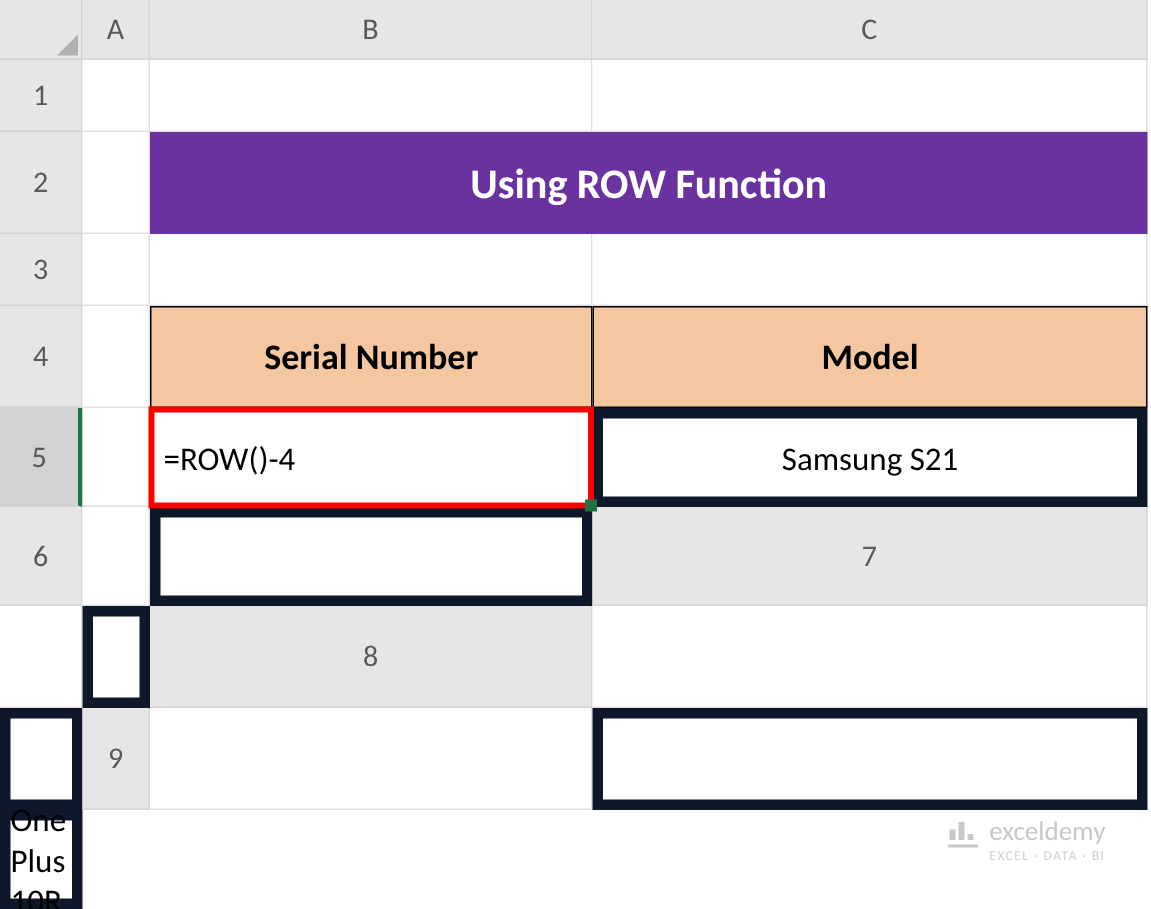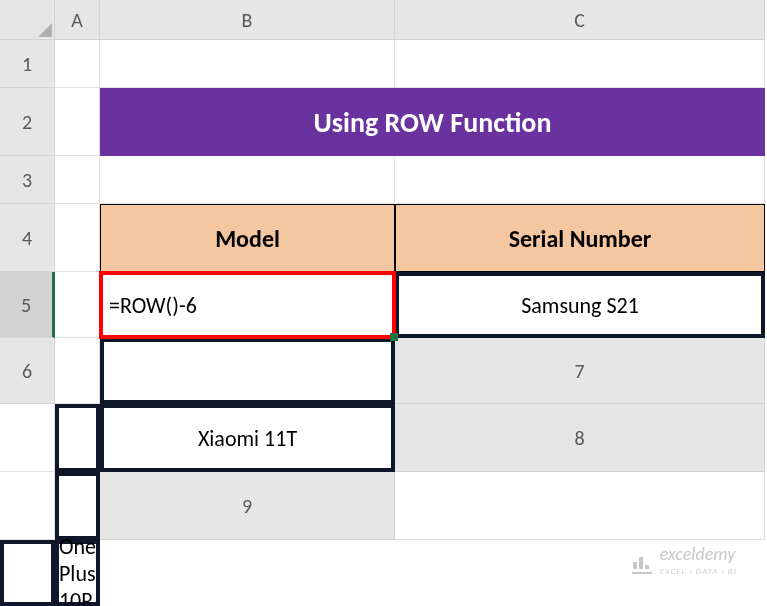--- a/index.html
+++ b/index.html
@@ -14,27 +14,27 @@
     
     .row-header { background: #e6e6e6; border-right: 1px solid #d4d4d4; border-bottom: 1px solid #d4d4d4; display: flex; align-items: center; justify-content: center; color: #5a5a5a; font-size: 20px; font-weight: 400; }
     .row-header.selected { background: #d2d2d2; border-right: 3px solid #217346; }
     
     .cell { border-right: 1px solid #e0e0e0; border-bottom: 1px solid #e0e0e0; background: #fff; }
     
     .title-cell { background: #6a329f; color: #fff; font-size: 28px; font-weight: bold; display: flex; align-items: center; justify-content: center; grid-column: 3 / 5; border: none; }
     
     .th-cell { background: #f4c7a1; color: #000; font-size: 24px; font-weight: bold; display: flex; align-items: center; justify-content: center; border: 1px solid #000; }
     
-    .data-cell { background: #fff; color: #000; font-size: 22px; display: flex; align-items: center; justify-content: center; border: 4px solid #0f172a; }
+    .data-cell { background: #fff; color: #000; font-size: 22px; display: flex; align-items: center; justify-content: center; border: 7px solid #0f172a; }
     
     .formula-cell { background: #fff; color: #000; font-size: 22px; display: flex; align-items: center; justify-content: flex-start; padding-left: 8px; border: 1px solid #000; position: relative; }
     .formula-highlight { position: absolute; inset: -2px; border: 4px solid #ff0000; pointer-events: none; }
     .formula-handle { position: absolute; right: -4px; bottom: -4px; width: 8px; height: 8px; background: #217346; }
     
-    .watermark { position: absolute; right: 30px; bottom: 30px; color: #c8c8c8; font-size: 18px; display: flex; align-items: flex-end; gap: 6px; font-weight: 400; font-style: italic; }
+    .watermark { position: absolute; right: 30px; bottom: 30px; color: #c8c8c8; font-size: 18px; display: flex; gap: 6px; font-weight: 400; }
     .watermark-sub { font-size: 9px; letter-spacing: 1px; color: #d0d0d0; }
     .watermark svg { width: 24px; height: 24px; fill: #c8c8c8; }
   </style>
 </head>
 <body>
 
 <div class="spreadsheet">
   <div class="corner"></div>
   <div class="col-header">A</div>
   <div class="col-header">B</div>
@@ -49,40 +49,39 @@
   <div class="cell"></div>
   <div class="title-cell">Using ROW Function</div>
 
   <div class="row-header">3</div>
   <div class="cell"></div>
   <div class="cell"></div>
   <div class="cell"></div>
 
   <div class="row-header">4</div>
   <div class="cell"></div>
+  <div class="th-cell">Serial Number</div>
   <div class="th-cell">Model</div>
-  <div class="th-cell">Serial Number</div>
 
   <div class="row-header selected">5</div>
   <div class="cell"></div>
   <div class="formula-cell">
-    <span>=ROW()-6</span>
+    <span>=ROW()-4</span>
     <div class="formula-highlight"></div>
     <div class="formula-handle"></div>
   </div>
   <div class="data-cell">Samsung S21</div>
 
   <div class="row-header">6</div>
   <div class="cell"></div>
   <div class="data-cell"></div>
 
   <div class="row-header">7</div>
   <div class="cell"></div>
   <div class="data-cell"></div>
-  <div class="data-cell">Xiaomi 11T</div>
 
   <div class="row-header">8</div>
   <div class="cell"></div>
   <div class="data-cell"></div>
 
   <div class="row-header">9</div>
   <div class="cell"></div>
   <div class="data-cell"></div>
   <div class="data-cell">One Plus 10R</div>
 </div>

